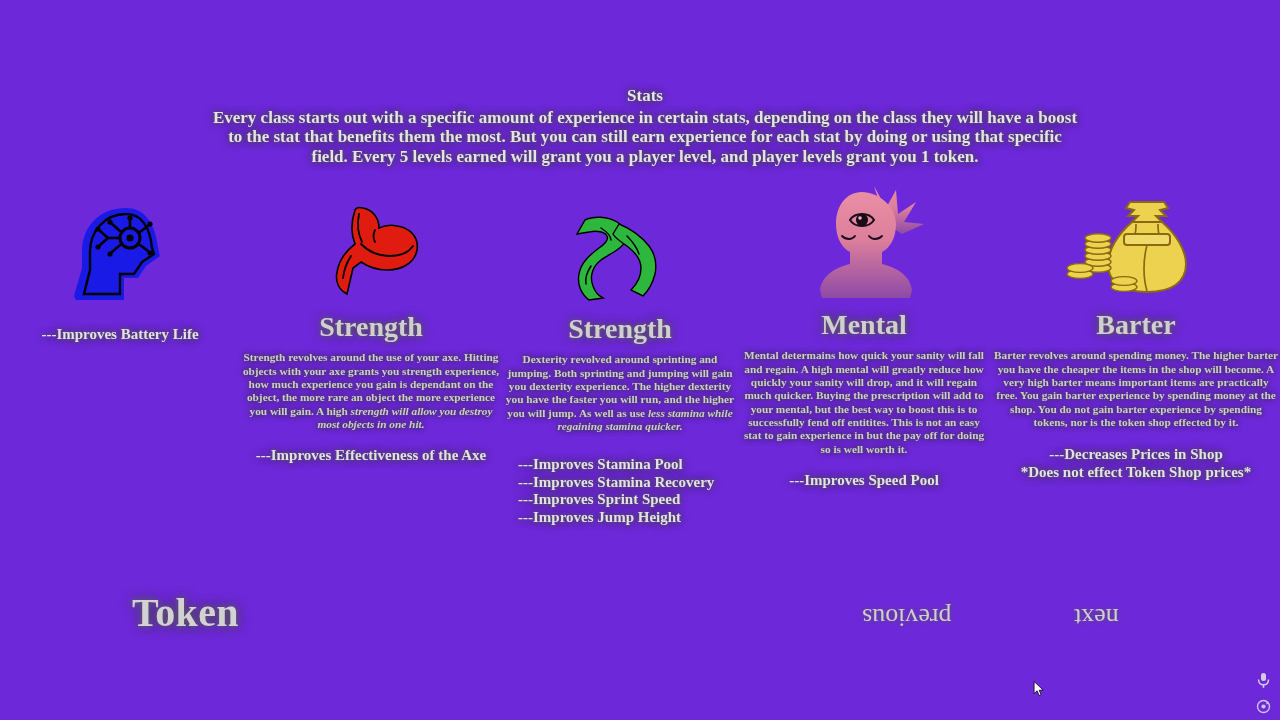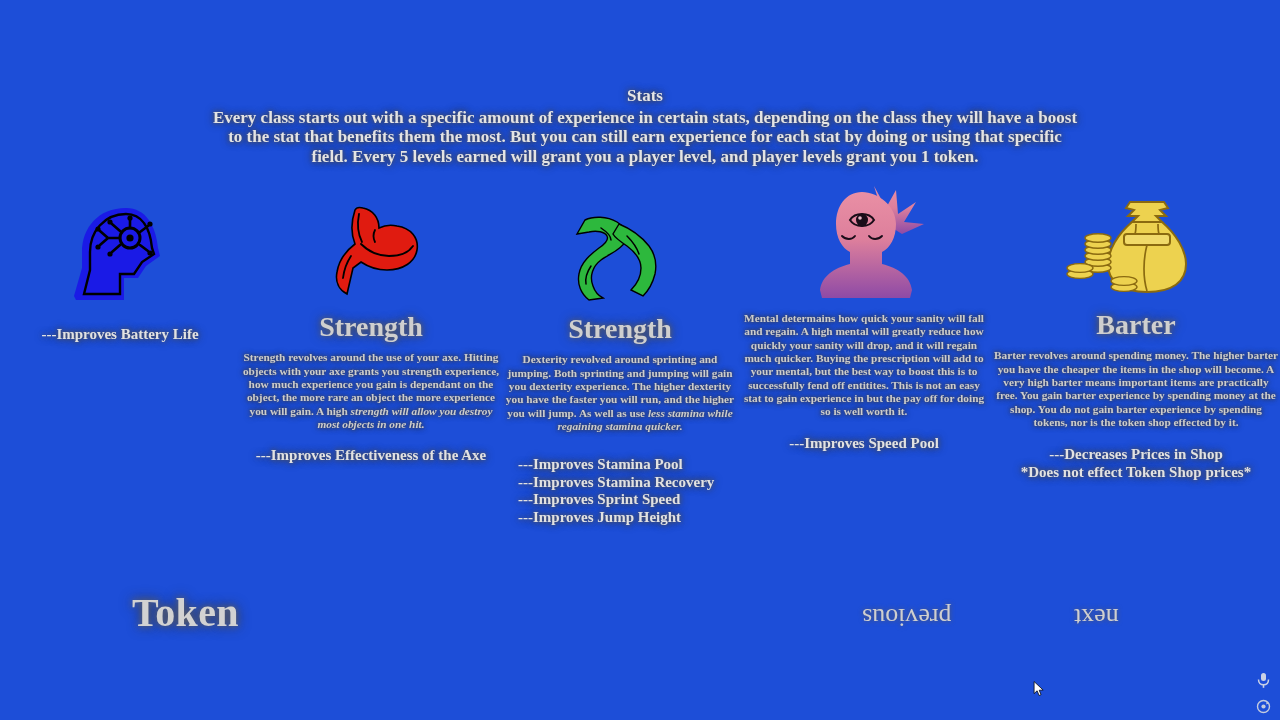--- a/index.html
+++ b/index.html
@@ -2,21 +2,21 @@
 <html><head>
 <meta charset="utf-8">
 <style>
   * { margin:0; padding:0; box-sizing:border-box; }
   html, body {
     width:1280px; height:720px;
     background:#000; overflow:hidden;
     font-family:"Liberation Serif", serif;
     color:#d8d8d8;
   }
-  #screen { position:relative; width:1280px; height:720px; background:#1d4ed8;padding-left:44px; }
+  #screen { position:relative; width:1280px; height:720px; background:#6d28d9;padding-left:44px; }
 
   
   .header { position:absolute; left:210px; top:86px; width:870px; text-align:center; }
   .header-title {
     font-size:17px; font-weight:bold; color:#e6e6e6;
     text-shadow:0 0 4px #555, 0 0 8px #333;
     line-height:1.15;
   }
   .header-body {
     font-size:17px; font-weight:bold; color:#e4e4e4;
@@ -180,20 +180,21 @@
             <path d="M50 40 C55 32 69 32 74 40 C69 48 55 48 50 40 Z"></path>
           </g>
           <ellipse cx="62" cy="40" rx="6" ry="6.4" fill="#1a0c18"></ellipse>
           <circle cx="60" cy="38" r="1.8" fill="#e8b6c6"></circle>
           <g fill="none" stroke="#1a0c18" stroke-width="1.9" stroke-linecap="round">
             <path d="M42 56 C46 60 52 60 55 56"></path>
             <path d="M69 56 C72 60 78 60 82 56"></path>
           </g>
         </svg>
       </div>
+      <div class="stat-name">Mental</div>
       <div class="stat-desc">Mental determains how quick your sanity will fall and regain. A high mental will greatly reduce how quickly your sanity will drop, and it will regain much quicker. Buying the prescription will add to your mental, but the best way to boost this is to successfully fend off entitites. This is not an easy stat to gain experience in but the pay off for doing so is well worth it.</div>
       <div class="stat-bullets">
         <div>---Improves Speed Pool</div>
       </div>
     </div>
 
     <div class="stat-col" id="col-barter">
       <div class="stat-icon-wrap">
         <svg width="140" height="112" viewBox="0 0 140 112">
           <g stroke="#8a6a10" stroke-width="2">

